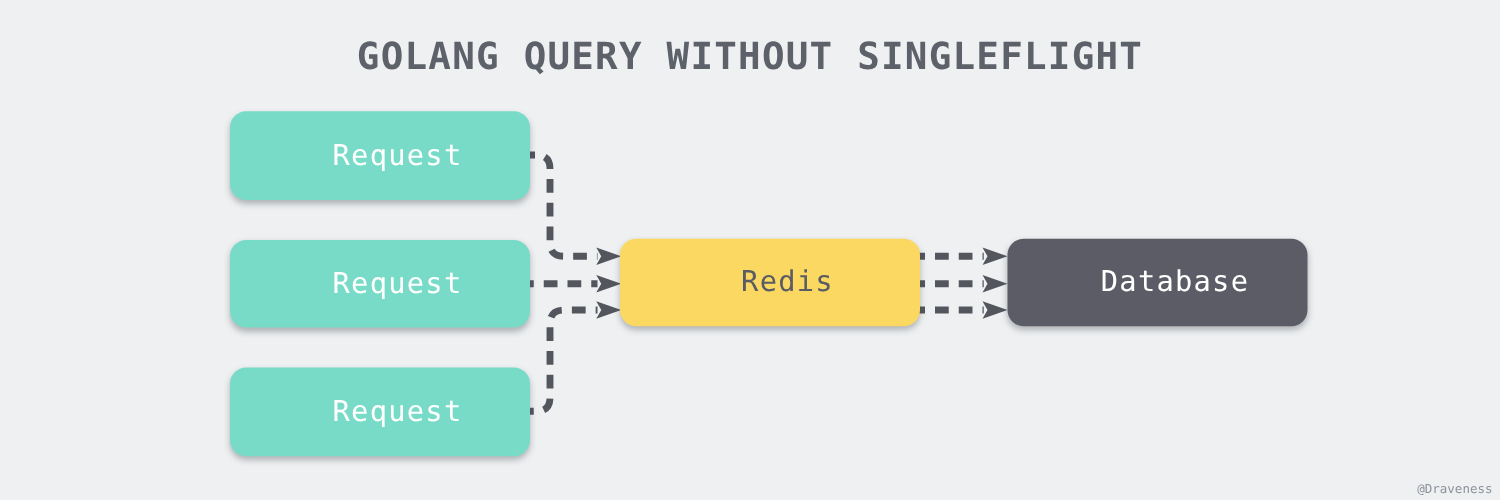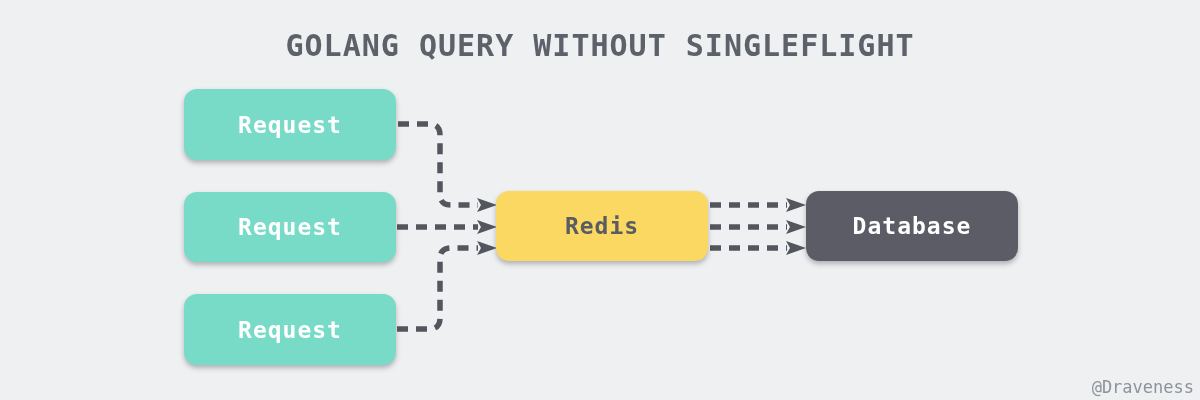--- a/index.html
+++ b/index.html
@@ -27,23 +27,24 @@
   }
   .node {
     position: absolute;
     width: 212px;
     height: 70px;
     border-radius: 13px;
     display: flex;
     align-items: center;
     justify-content: center;
     font-size: 23px;
-    font-weight: bold;
+    font-weight: normal;
     letter-spacing: 1px;
     box-shadow: 0 3px 5px rgba(55, 65, 68, 0.35);
+    padding-left: 28px;
   }
   .node-request {
     background: var(--request-fill, #78dbc7);
     color: var(--request-text, #ffffff);
     left: 184px;
   }
   #node-request-1 { top: 89px; height: 71px; }
   #node-request-2 { top: 192px; }
   #node-request-3 { top: 294px; height: 71px; }
   .node-redis {
@@ -73,21 +74,21 @@
     stroke-linejoin: round;
   }
   .arrowhead {
     fill: var(--edge, #54565e);
     stroke: none;
   }
   .watermark {
     position: absolute;
     right: 6px;
     bottom: 3px;
-    font-size: 17px;
+    font-size: 10px;
     color: var(--watermark-text, #8d939b);
     text-align: right;
   }
 </style>
 </head>
 <body>
 
 <div class="canvas">
 
   <div class="diagram-title">GOLANG QUERY WITHOUT SINGLEFLIGHT</div>

